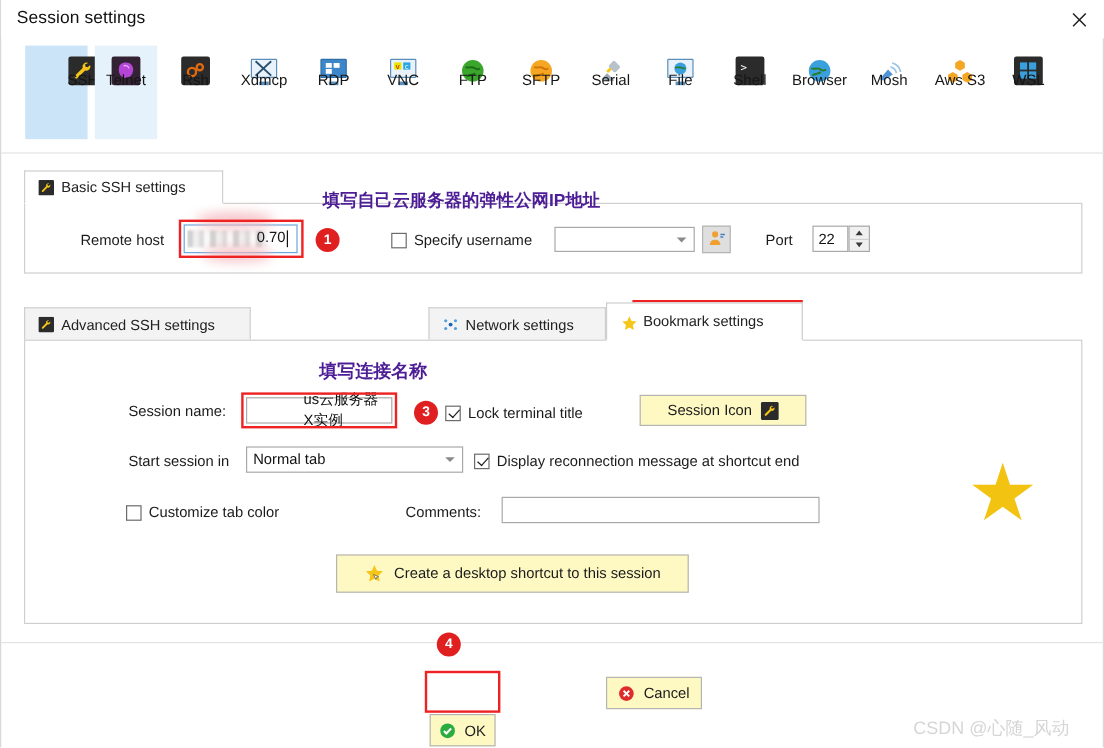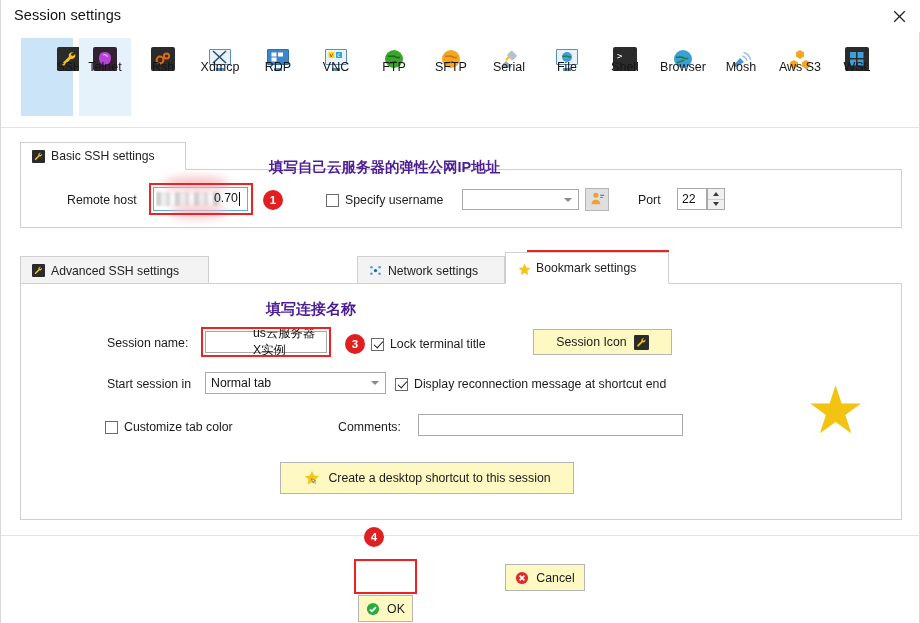--- a/index.html
+++ b/index.html
@@ -532,14 +532,15 @@
   <div class="btn" style="left:504px; top:564px; width:80px; height:27px;">
     <span>
       <svg width="14" height="14" viewBox="0 0 16 16" style="display:block;">
         <circle cx="8" cy="8" r="7" fill="#e02b2b"></circle>
         <path d="M5.3 5.3l5.4 5.4M10.7 5.3l-5.4 5.4" stroke="#fff" stroke-width="1.8"></path>
       </svg>
     </span>
     <span>Cancel</span>
   </div>
 
+  <div class="watermark" style="left:760px; top:598px;">CSDN @心随_风动</div>
 
 </div>
 
 </body></html>

